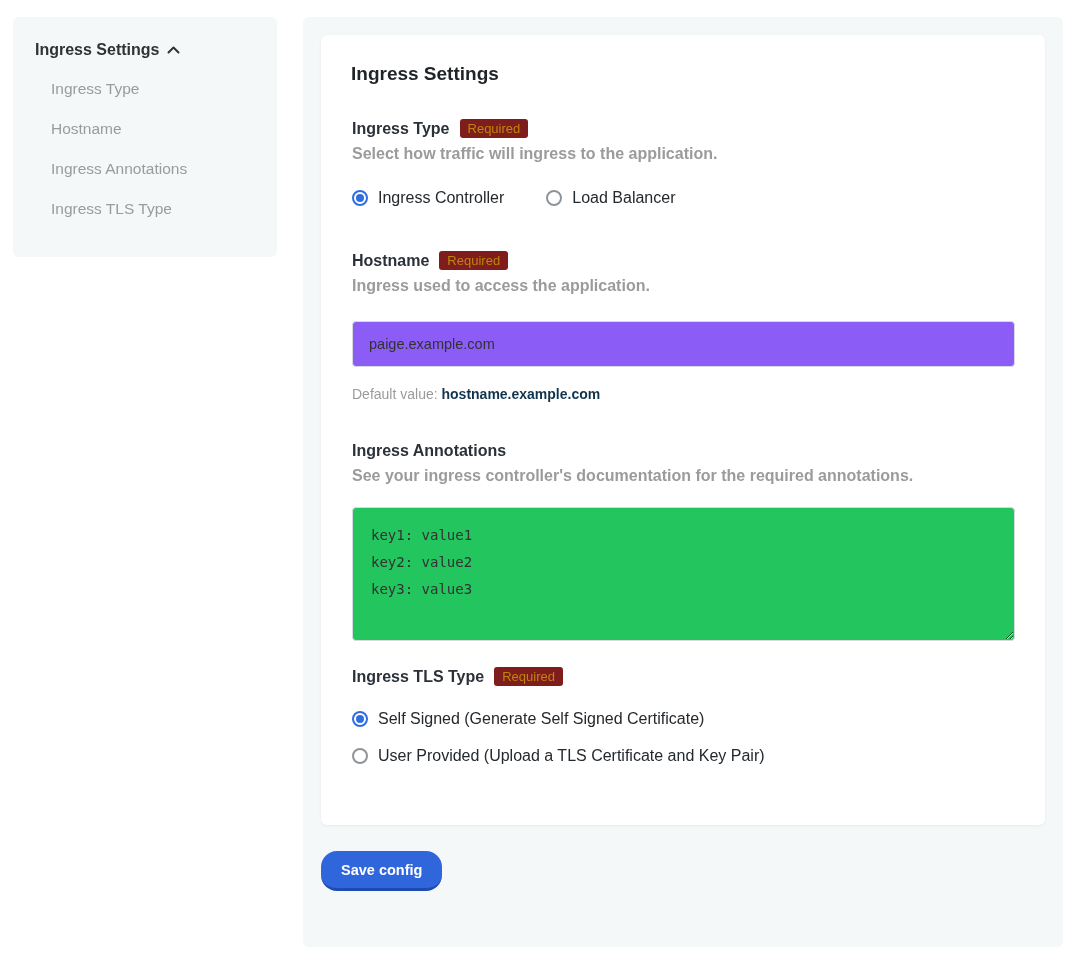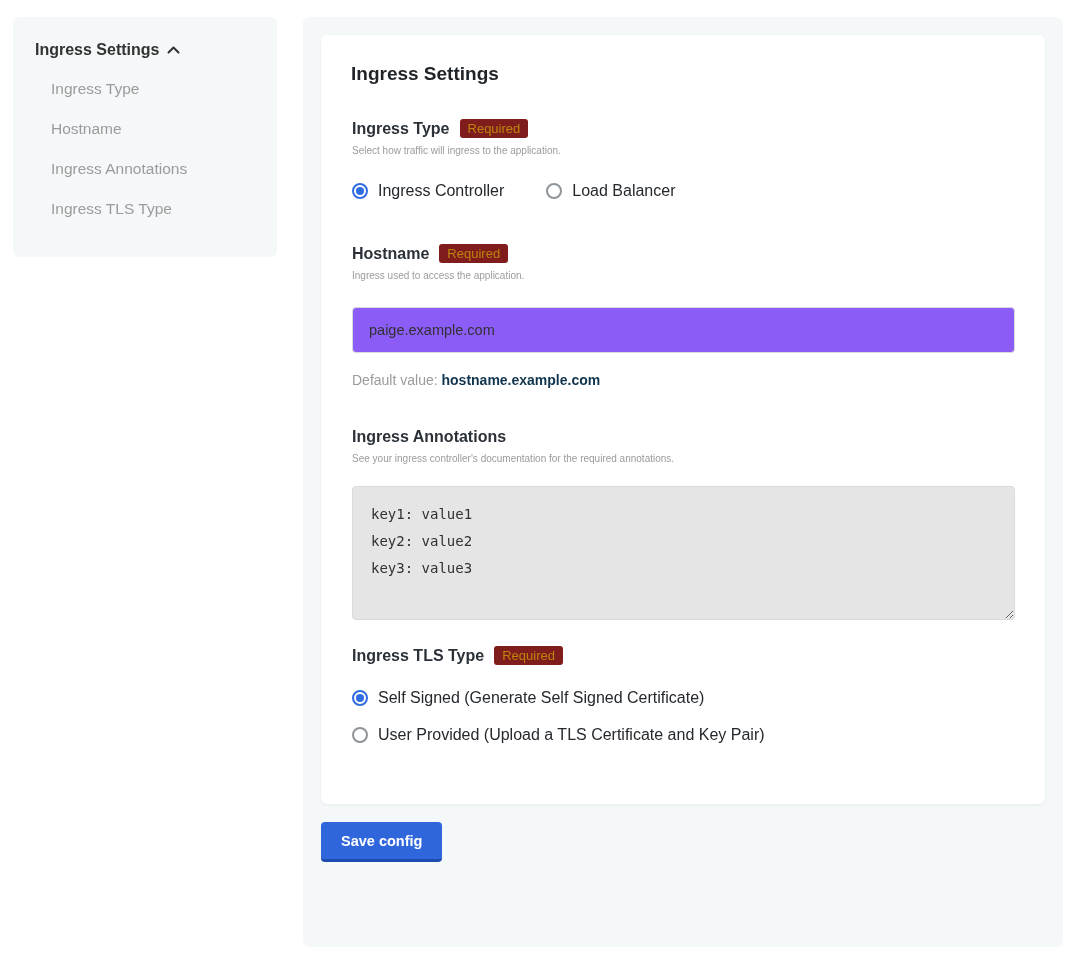--- a/index.html
+++ b/index.html
@@ -81,23 +81,24 @@
   }
   .badge {
     font-size: 13px;
     color: #bd850c;
     background: #7f1d1d;
     border-radius: 3px;
     padding: 3px 8px;
     line-height: 1;
   }
   .section-help {
-    font-size: 10px;
+    font-size: 16px;
     color: #9b9b9b;
     margin-top: 7px;
+    font-weight: bold;
   }
 
   
   .radio-row { display: flex; align-items: center; gap: 42px; margin-top: 26px; }
   .radio-col { display: flex; flex-direction: column; gap: 19px; margin-top: 24px; }
   .radio {
     display: inline-flex;
     align-items: center;
     gap: 10px;
     cursor: pointer;
@@ -147,35 +148,35 @@
     margin-top: 22px;
     border: 1px solid #d7dade;
     border-radius: 4px;
     padding: 14px 18px;
     font-family: "DejaVu Sans Mono", "Liberation Mono", monospace;
     font-size: 14px;
     line-height: 27px;
     color: #323232;
     resize: vertical;
     outline: none;
-    background: #e5e5e5;
+    background: #22c55e;
   }
 
   
   .save-btn {
-    margin-top: 18px;
+    margin-top: 26px;
     display: inline-block;
     background: #3066dc;
     color: #ffffff;
     font-family: "Liberation Sans", sans-serif;
     font-size: 14.5px;
     font-weight: bold;
     border: none;
     border-bottom: 3px solid #1e4bb0;
-    border-radius: 4px;
+    border-radius: 16px;
     padding: 11px 20px 10px 20px;
     cursor: pointer;
   }
 </style>
 </head>
 <body>
 
 <nav class="sidebar">
   <div class="sidebar-header">
     <span>Ingress Settings</span>

